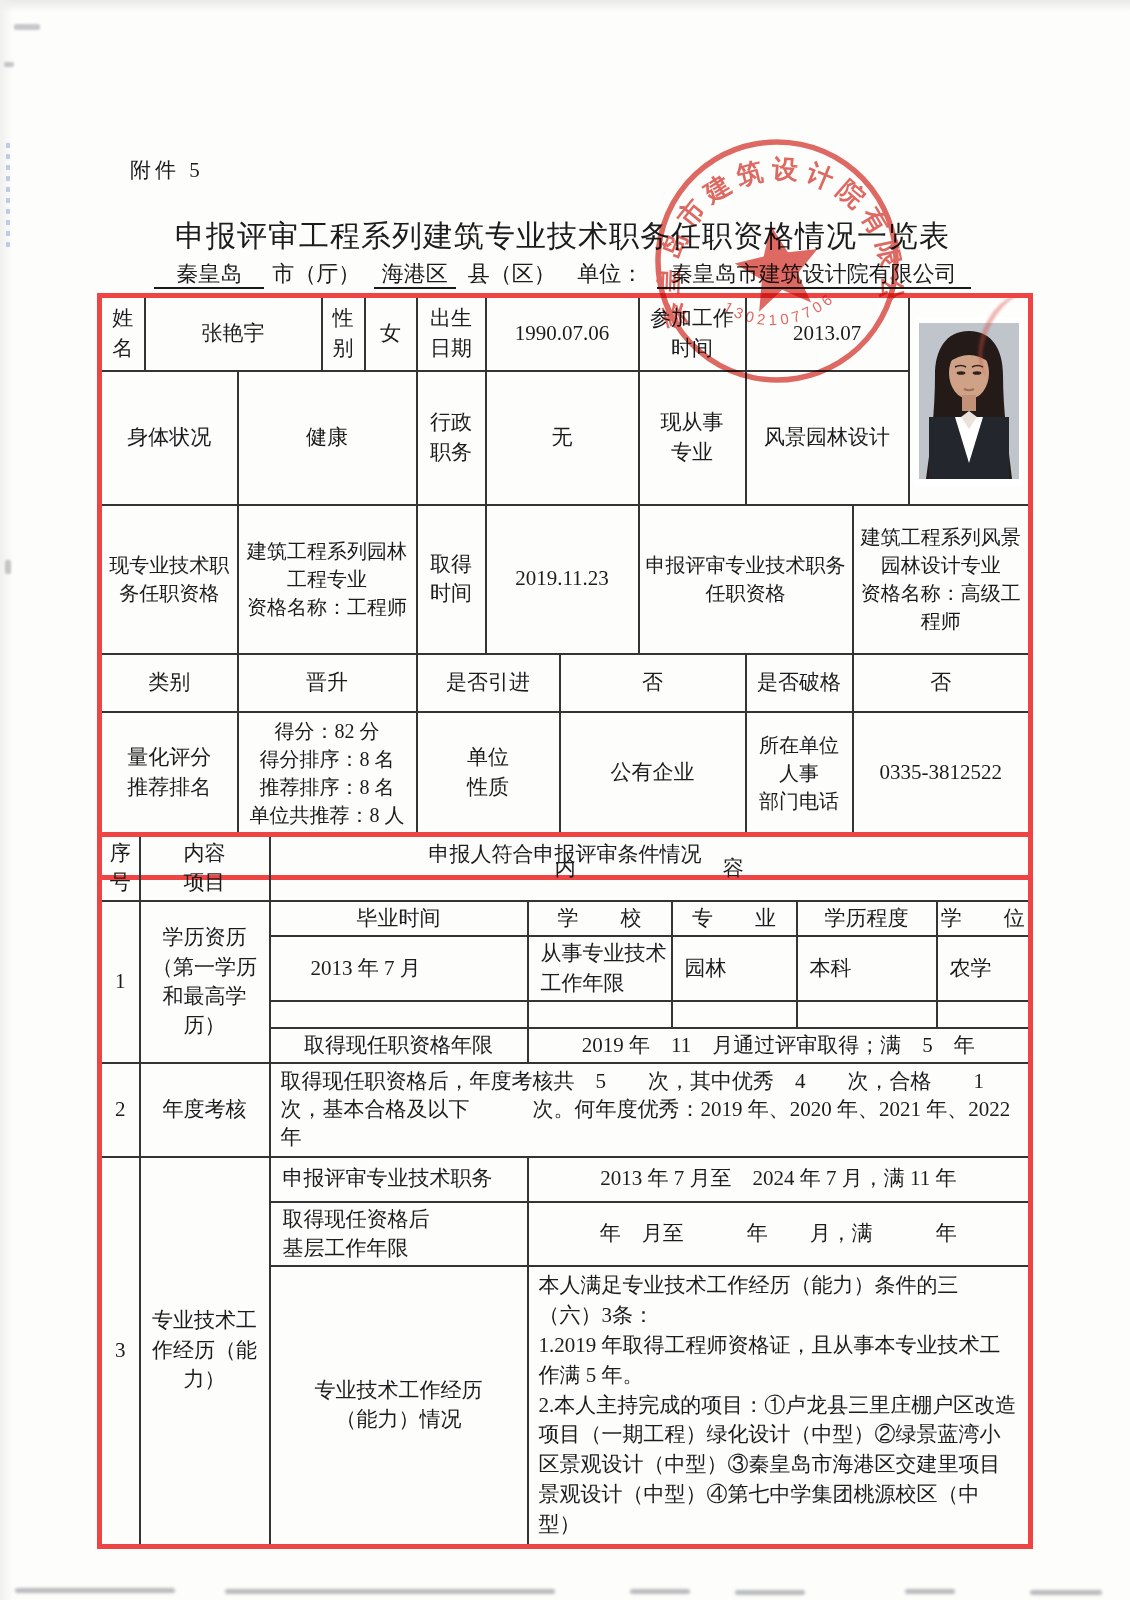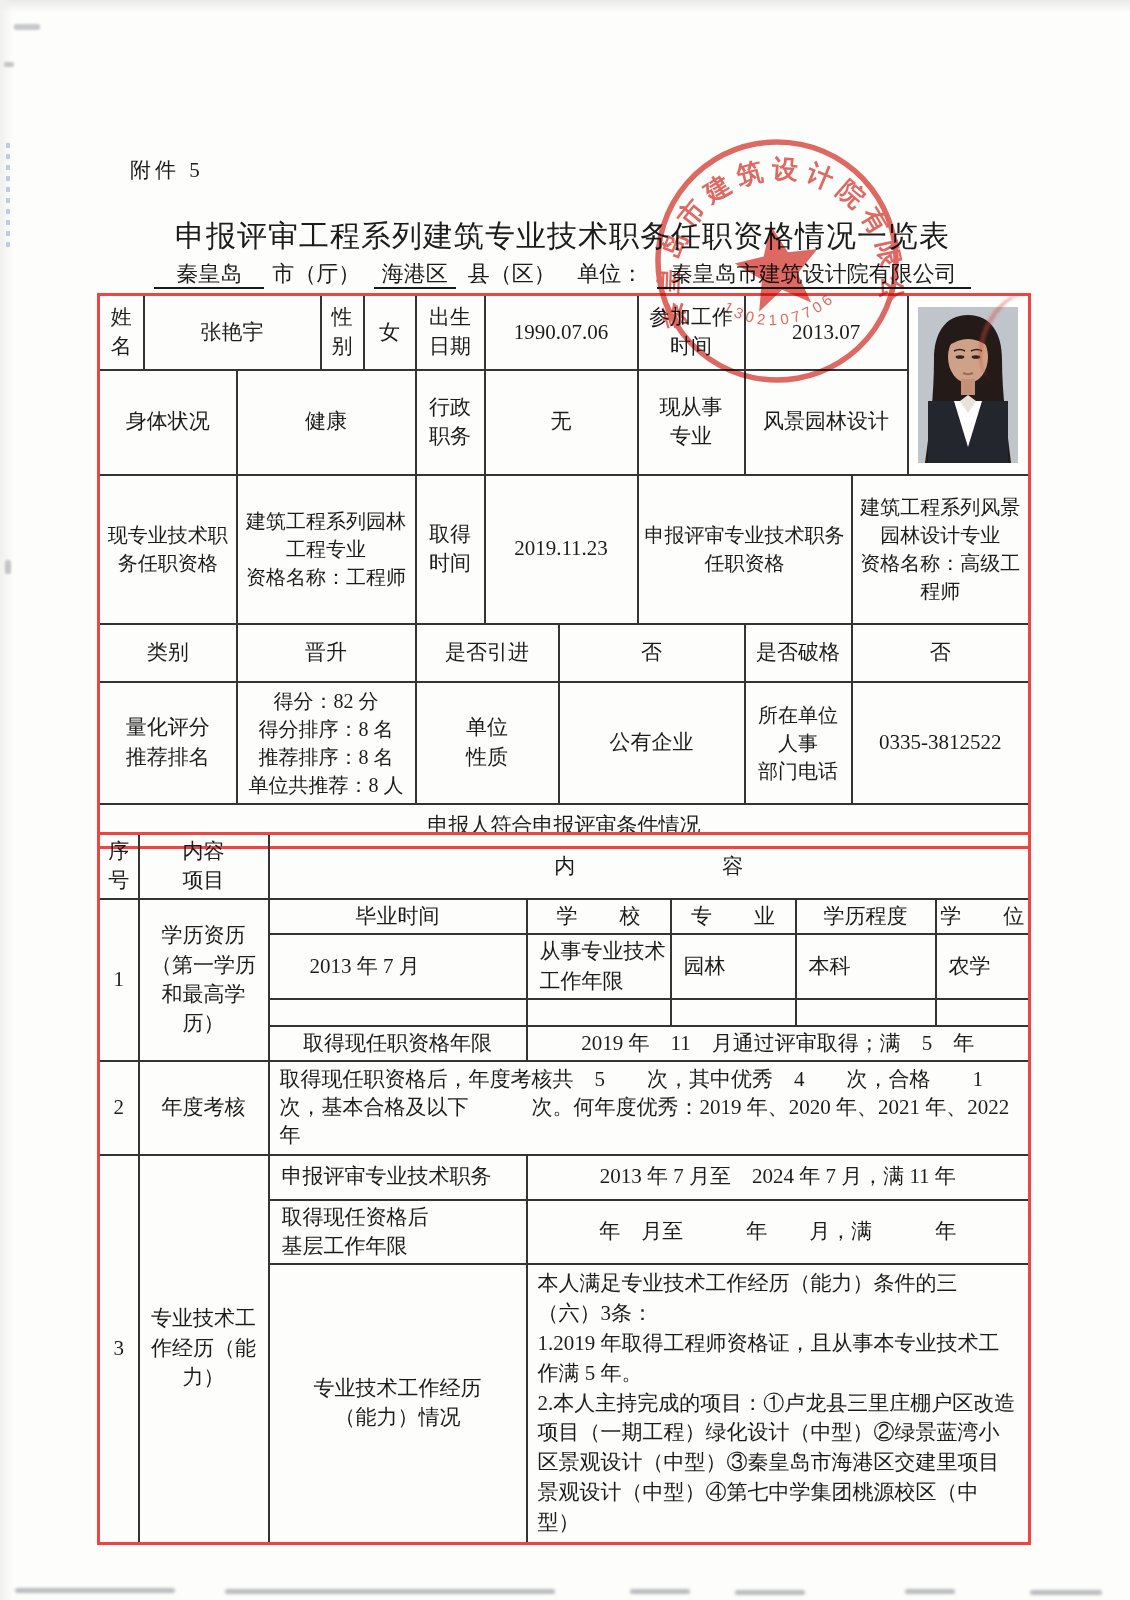--- a/index.html
+++ b/index.html
@@ -29,21 +29,21 @@
   .filing .u{border-bottom:2.5px solid #1a1a1a;display:inline-block;line-height:1.2;}
   .filing .u.city{padding:0 22px;}
   .filing .u.district{padding:0 8px;margin-right:4px;}
   .filing .u.unit{padding:0 14px;}
   .filing .sep{margin:0 8px;}
 
   table{border-collapse:collapse;table-layout:fixed;position:absolute;left:97px;
     background:transparent;}
   td{border:2px solid #343434;font-size:21px;text-align:center;vertical-align:middle;
     padding:2px 3px;word-break:break-all;line-height:1.4;}
-  table.outer{border:3px solid #ef4444;}
+  table.outer{border:5px solid #ef4444;}
   .preline{white-space:pre-line;}
   .lt{text-align:left;padding:4px 10px;}
   .padl{text-align:left;padding-left:40px;}
   .padl2{text-align:left;padding-left:12px;}
   .small{font-size:20px;}
 
   
   .stamp{position:absolute;left:646px;top:130px;width:262px;height:262px;
     opacity:.8;mix-blend-mode:multiply;pointer-events:none;}
   .stamp-streak{position:absolute;left:982px;top:292px;width:52px;height:92px;
@@ -119,21 +119,21 @@
           <path d="M57,50 q6,-3 11,0" stroke="#2c211d" stroke-width="1.6" fill="none"></path>
           <path d="M49,72 q5,2.5 10,0" stroke="#9c6d5c" stroke-width="2" fill="none"></path>
           <rect x="47" y="78" width="14" height="16" fill="#c29178"></rect>
           <rect x="14" y="100" width="80" height="62" fill="#23262c"></rect>
           <polygon points="40,100 54,146 68,100" fill="#ffffff"></polygon>
           <polygon points="46,100 54,112 62,100 54,94" fill="#e9e2da"></polygon>
         </svg>
       </div>
     </td>
   </tr>
-  <tr style="height:105px">
+  <tr style="height:134px">
     <td colspan="2">身体状况</td>
     <td colspan="3">健康</td>
     <td class="preline">行政
 职务</td>
     <td colspan="2">无</td>
     <td class="preline">现从事
 专业</td>
     <td colspan="2">风景园林设计</td>
   </tr>
   <tr style="height:149px">

